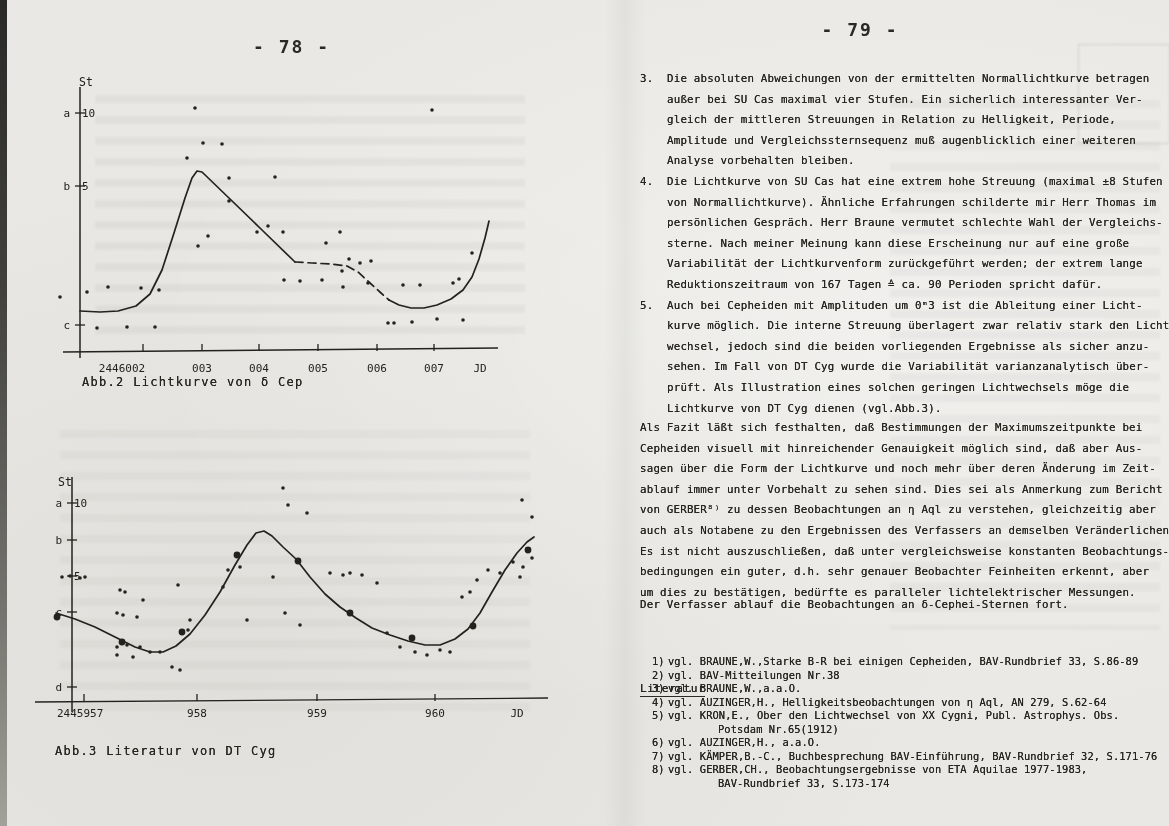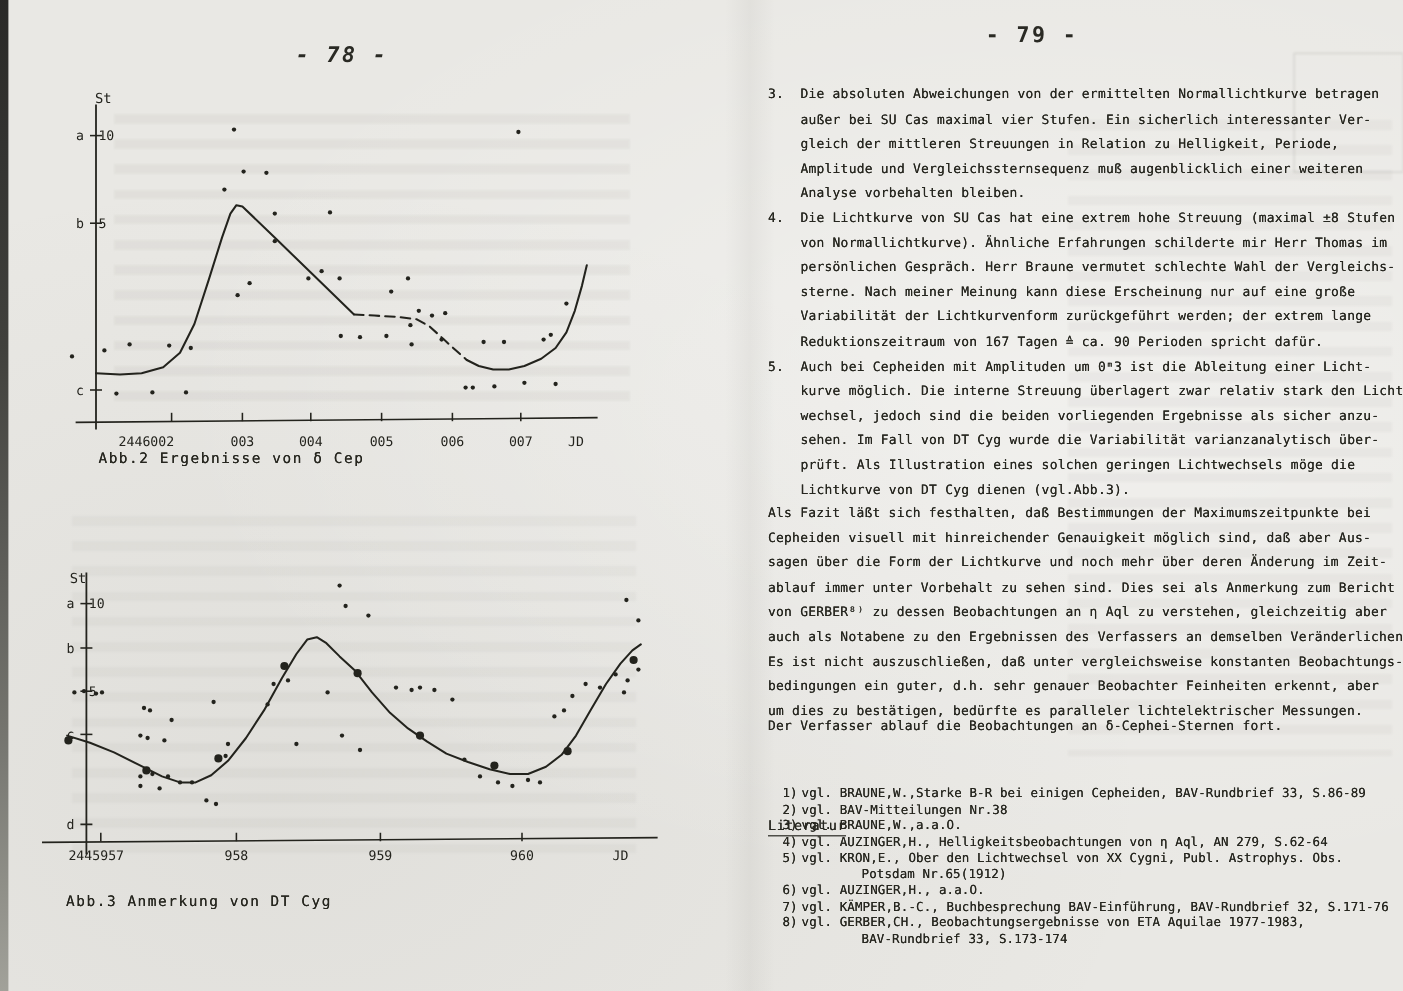--- a/index.html
+++ b/index.html
@@ -48,21 +48,21 @@
 <body>
 
 <div class="abs edge-left"></div>
 <div class="abs edge-top"></div>
 <div class="abs gutter"></div>
 <div class="abs ghost ghost1"></div>
 <div class="abs ghost ghost2"></div>
 <div class="abs ghost ghost3"></div>
 <div class="abs ghost ghost4"></div>
 
-<div class="abs" style="left:240px;top:36px;width:90px;text-align:center;font-style:italic;">
+<div class="abs" style="left:240px;top:36px;width:90px;text-align:right;">
   <span class="pagenum">- 78 -</span>
 </div>
 
 <svg id="charts-svg" class="abs" style="left:0;top:0;" width="620" height="826" viewBox="0 0 620 826">
     <g>
       <line x1="80" y1="87" x2="80" y2="358" stroke="#23231d" stroke-width="1.5"></line>
       <line x1="63" y1="352" x2="498" y2="348" stroke="#23231d" stroke-width="1.3"></line>
       <text x="86" y="86" font-size="11.5" text-anchor="middle">St</text>
       <line x1="75" y1="113" x2="85" y2="113" stroke="#23231d" stroke-width="1.3"></line>
       <text x="70" y="117" font-size="11" text-anchor="end">a</text>
@@ -215,22 +215,22 @@
       <circle cx="182" cy="632" r="3.4" fill="#23231d"></circle>
       <circle cx="237" cy="555" r="3.4" fill="#23231d"></circle>
       <circle cx="298" cy="561" r="3.4" fill="#23231d"></circle>
       <circle cx="350" cy="613" r="3.4" fill="#23231d"></circle>
       <circle cx="412" cy="638" r="3.4" fill="#23231d"></circle>
       <circle cx="473" cy="626" r="3.4" fill="#23231d"></circle>
       <circle cx="528" cy="550" r="3.4" fill="#23231d"></circle>
     </g>
   </svg>
 
-<div class="abs caption" style="left:82px;top:375px;">Abb.2 Ergebnisse von δ Cep</div>
-<div class="abs caption" style="left:55px;top:744px;">Abb.3 Anmerkung von DT Cyg</div>
+<div class="abs caption" style="left:82px;top:375px;">Abb.2 Lichtkurve von δ Cep</div>
+<div class="abs caption" style="left:55px;top:744px;">Abb.3 Literatur von DT Cyg</div>
 
 <div class="abs" style="left:815px;top:19px;width:90px;text-align:center;">
   <span class="pagenum">- 79 -</span>
 </div>
 
 <div class="abs body-text" style="left:640px;top:69px;width:525px;"><div class="titem"><span class="num">3.</span><div class="tline">Die absoluten Abweichungen von der ermittelten Normallichtkurve betragen</div><div class="tline">außer bei SU Cas maximal vier Stufen. Ein sicherlich interessanter Ver-</div><div class="tline">gleich der mittleren Streuungen in Relation zu Helligkeit, Periode,</div><div class="tline">Amplitude und Vergleichssternsequenz muß augenblicklich einer weiteren</div><div class="tline">Analyse vorbehalten bleiben.</div></div><div class="titem"><span class="num">4.</span><div class="tline">Die Lichtkurve von SU Cas hat eine extrem hohe Streuung (maximal ±8 Stufen</div><div class="tline">von Normallichtkurve). Ähnliche Erfahrungen schilderte mir Herr Thomas im</div><div class="tline">persönlichen Gespräch. Herr Braune vermutet schlechte Wahl der Vergleichs-</div><div class="tline">sterne. Nach meiner Meinung kann diese Erscheinung nur auf eine große</div><div class="tline">Variabilität der Lichtkurvenform zurückgeführt werden; der extrem lange</div><div class="tline">Reduktionszeitraum von 167 Tagen ≙ ca. 90 Perioden spricht dafür.</div></div><div class="titem"><span class="num">5.</span><div class="tline">Auch bei Cepheiden mit Amplituden um 0ᵐ3 ist die Ableitung einer Licht-</div><div class="tline">kurve möglich. Die interne Streuung überlagert zwar relativ stark den Licht-</div><div class="tline">wechsel, jedoch sind die beiden vorliegenden Ergebnisse als sicher anzu-</div><div class="tline">sehen. Im Fall von DT Cyg wurde die Variabilität varianzanalytisch über-</div><div class="tline">prüft. Als Illustration eines solchen geringen Lichtwechsels möge die</div><div class="tline">Lichtkurve von DT Cyg dienen (vgl.Abb.3).</div></div></div>
 
 <div class="abs body-text" style="left:640px;top:418px;width:530px;"><div class="tline">Als Fazit läßt sich festhalten, daß Bestimmungen der Maximumszeitpunkte bei</div><div class="tline">Cepheiden visuell mit hinreichender Genauigkeit möglich sind, daß aber Aus-</div><div class="tline">sagen über die Form der Lichtkurve und noch mehr über deren Änderung im Zeit-</div><div class="tline">ablauf immer unter Vorbehalt zu sehen sind. Dies sei als Anmerkung zum Bericht</div><div class="tline">von GERBER⁸⁾ zu dessen Beobachtungen an η Aql zu verstehen, gleichzeitig aber</div><div class="tline">auch als Notabene zu den Ergebnissen des Verfassers an demselben Veränderlichen.</div><div class="tline">Es ist nicht auszuschließen, daß unter vergleichsweise konstanten Beobachtungs-</div><div class="tline">bedingungen ein guter, d.h. sehr genauer Beobachter Feinheiten erkennt, aber</div><div class="tline">um dies zu bestätigen, bedürfte es paralleler lichtelektrischer Messungen.</div></div>
 
 <div class="abs closing" style="left:640px;top:598px;">Der Verfasser ablauf die Beobachtungen an δ-Cephei-Sternen fort.</div>

